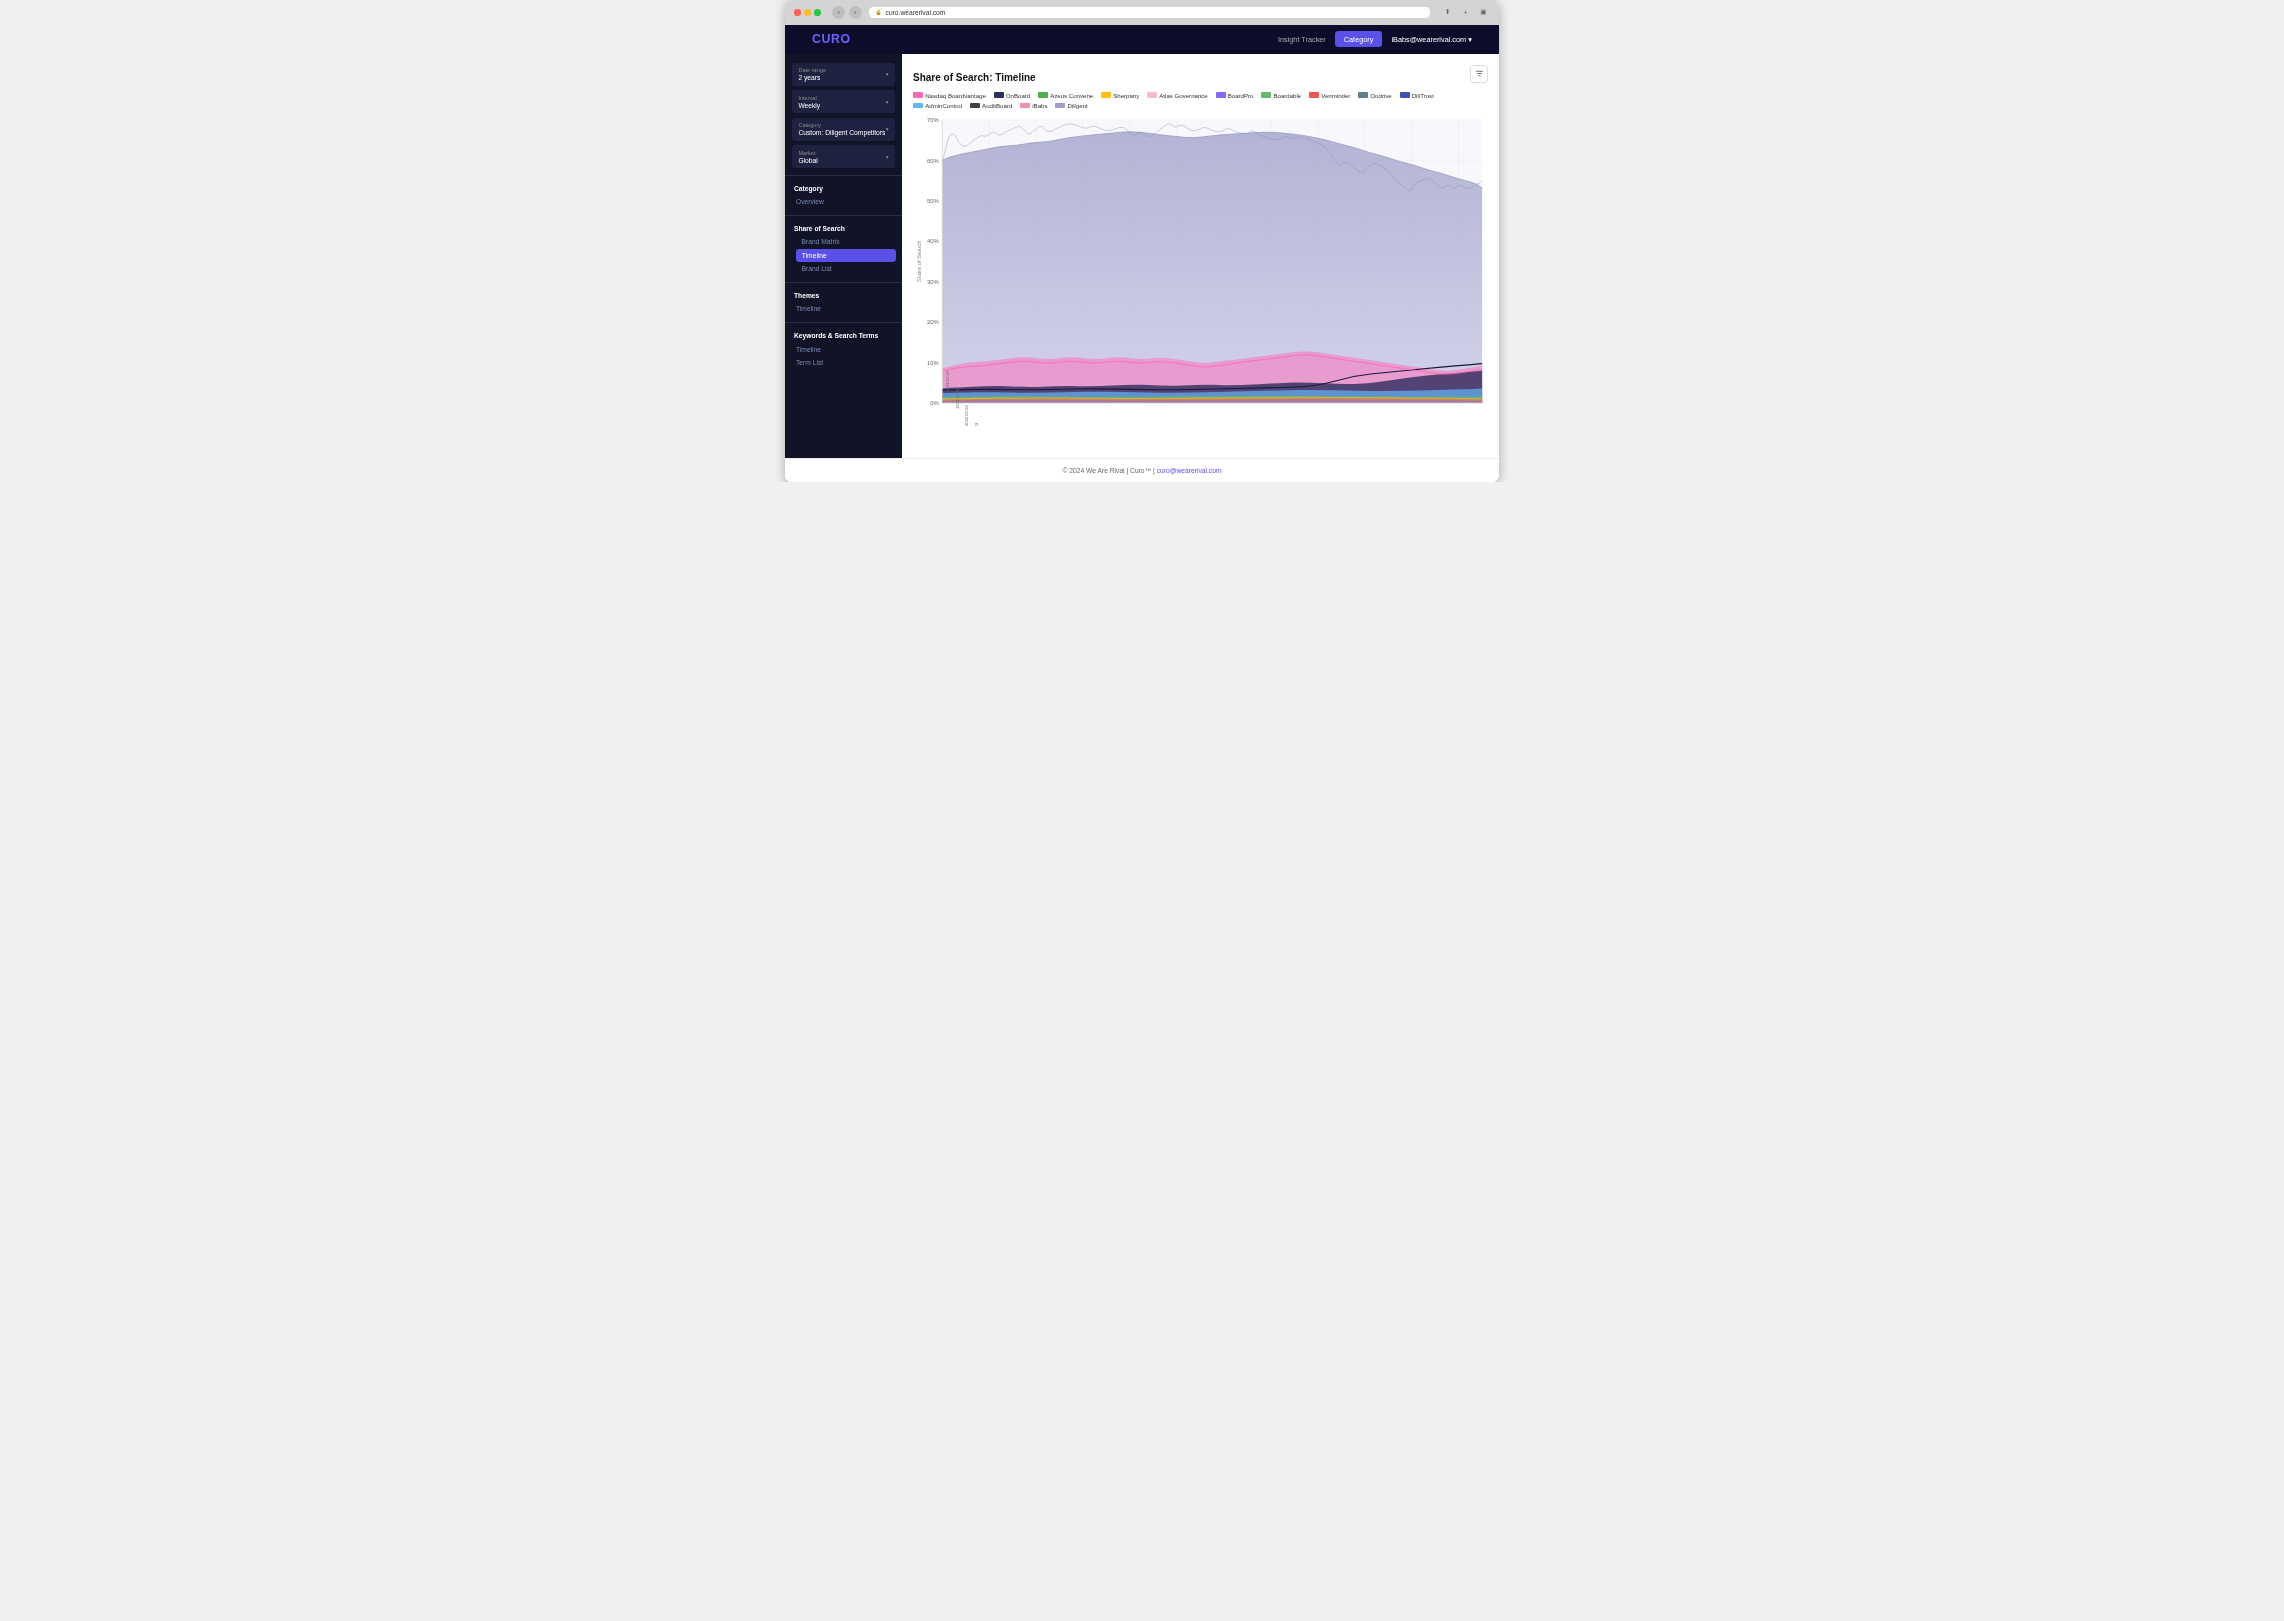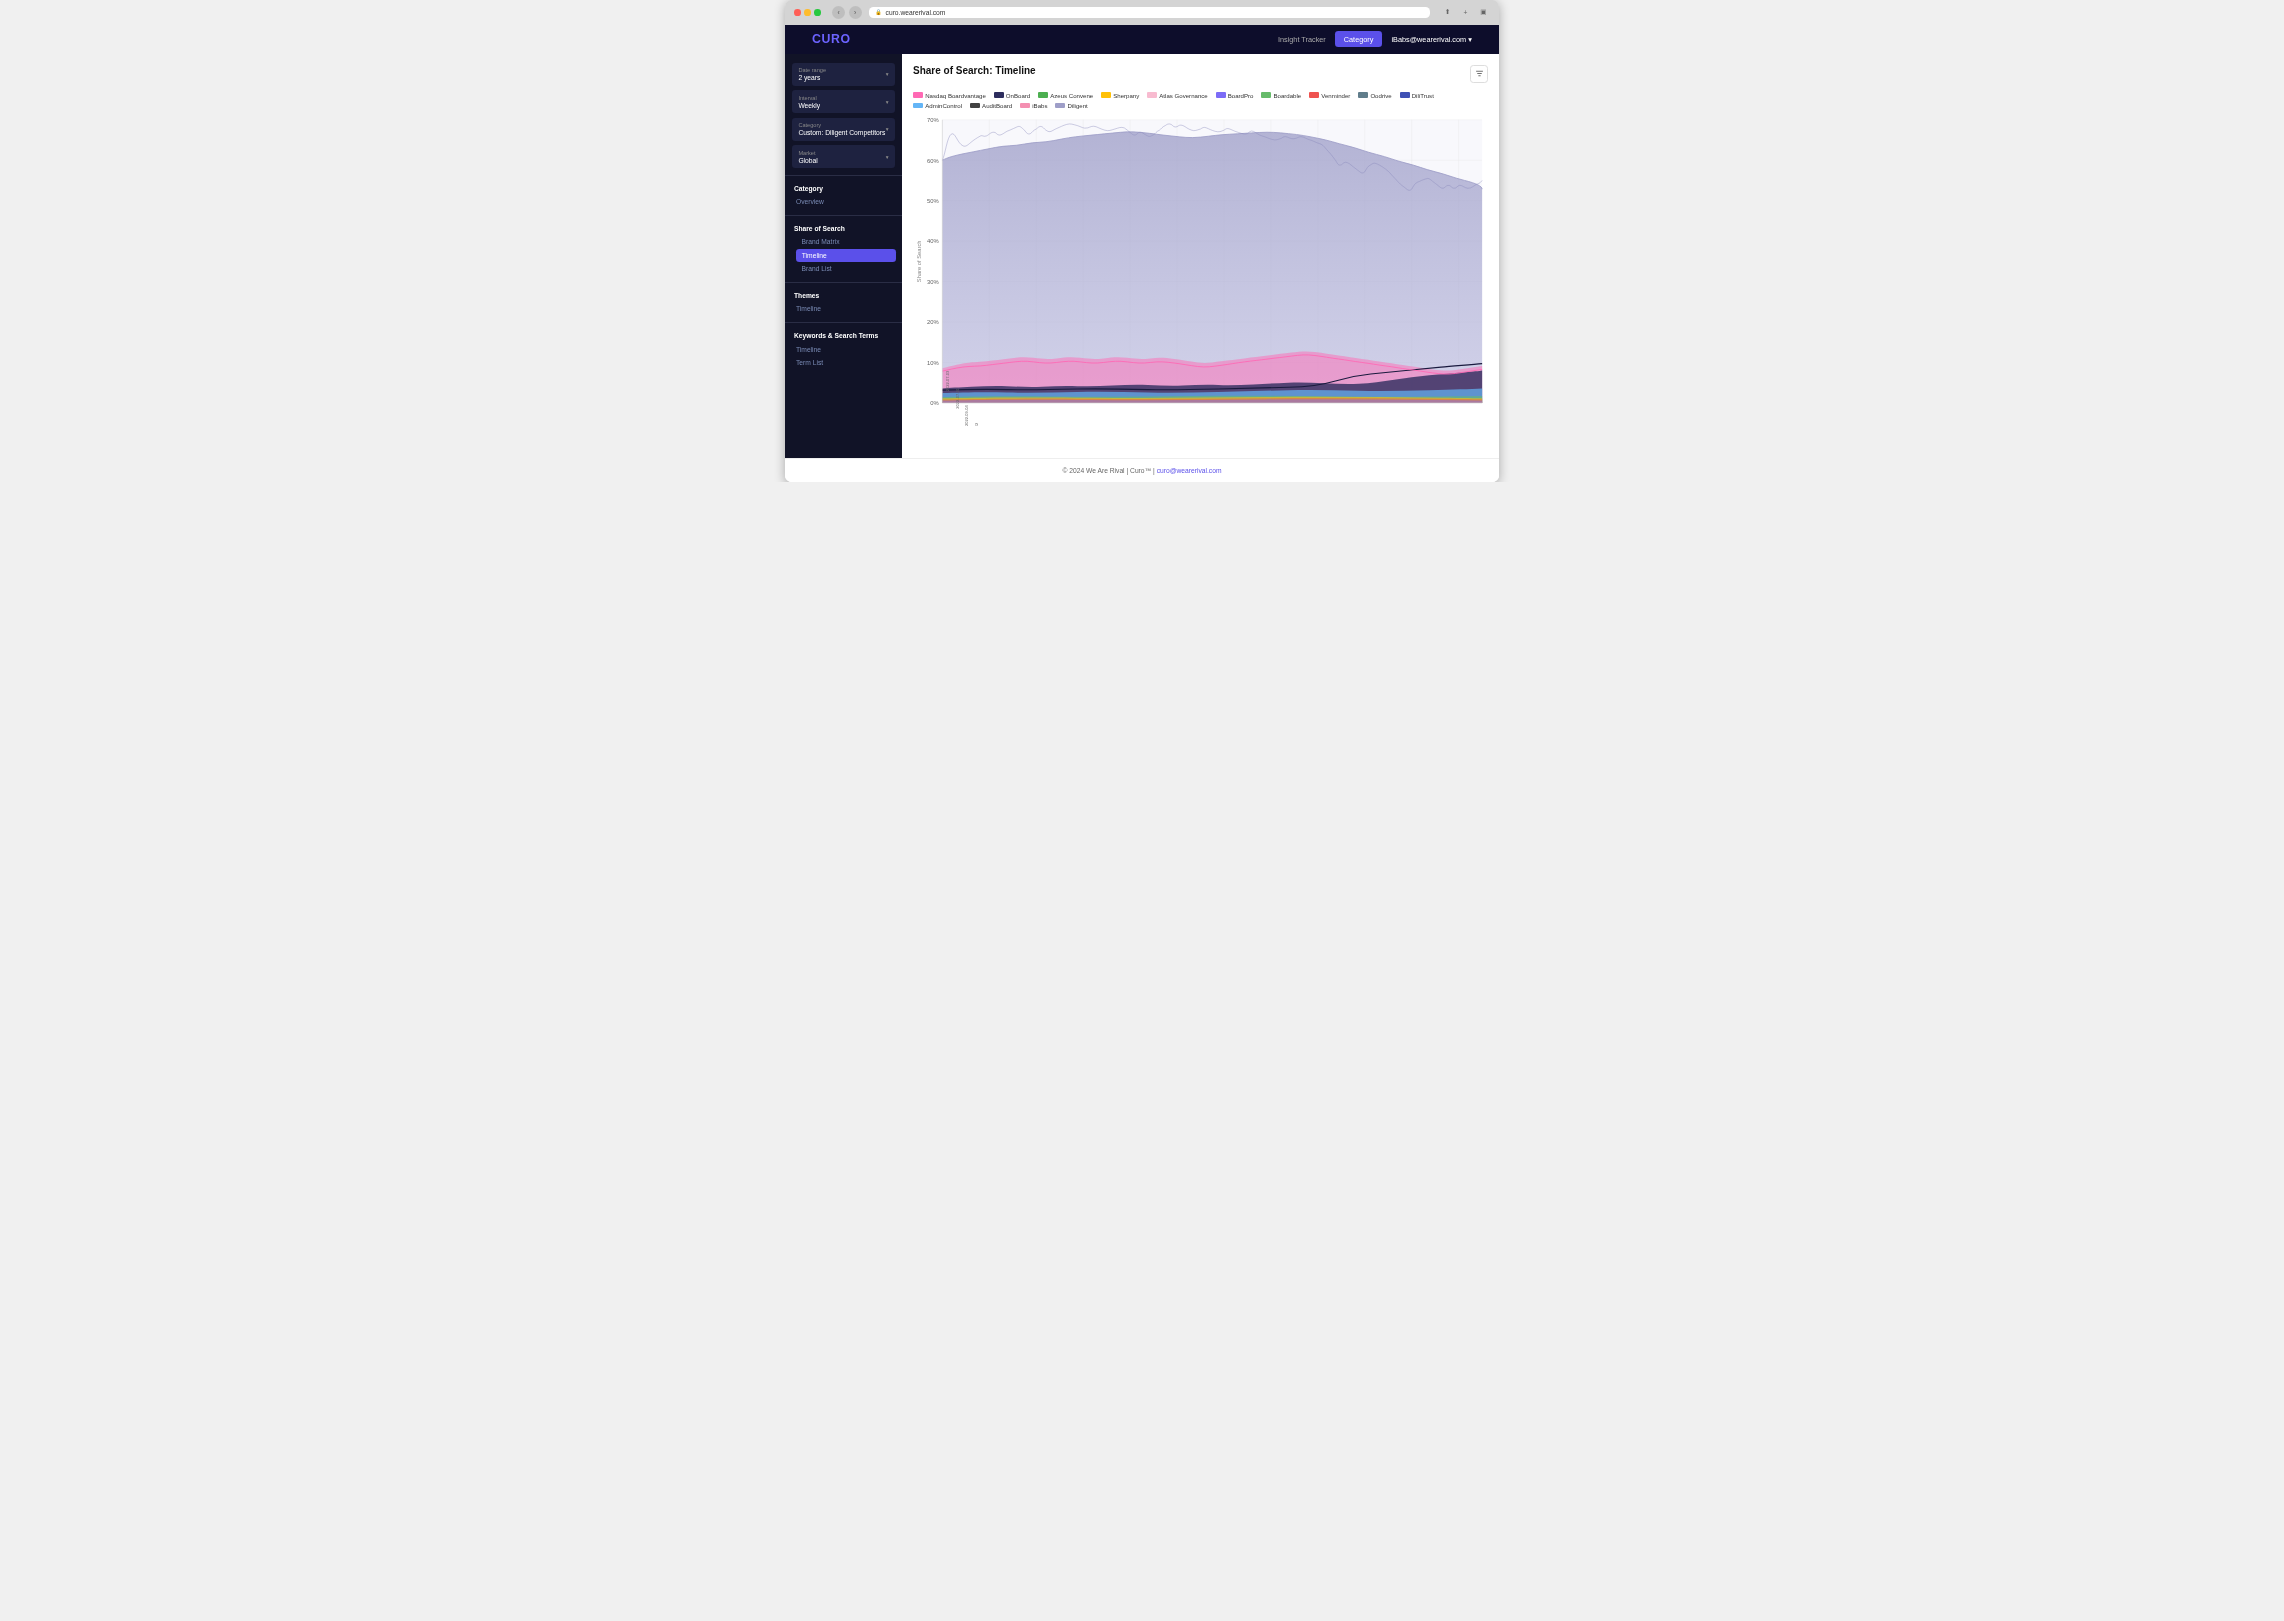--- a/index.html
+++ b/index.html
@@ -136,21 +136,21 @@
     
     .content {
       flex: 1;
       background: white;
       padding: 11px;
       overflow: hidden;
     }
 
     .content-header {
       display: flex;
-      align-items: flex-start;
+      align-items: flex-end;
       justify-content: space-between;
       margin-bottom: 9px;
     }
 
     .page-title { font-size: 10px; font-weight: 600; color: #111; }
 
     .filter-btn {
       width: 18px; height: 18px;
       border: 0.6px solid #ddd;
       border-radius: 3.3px;

